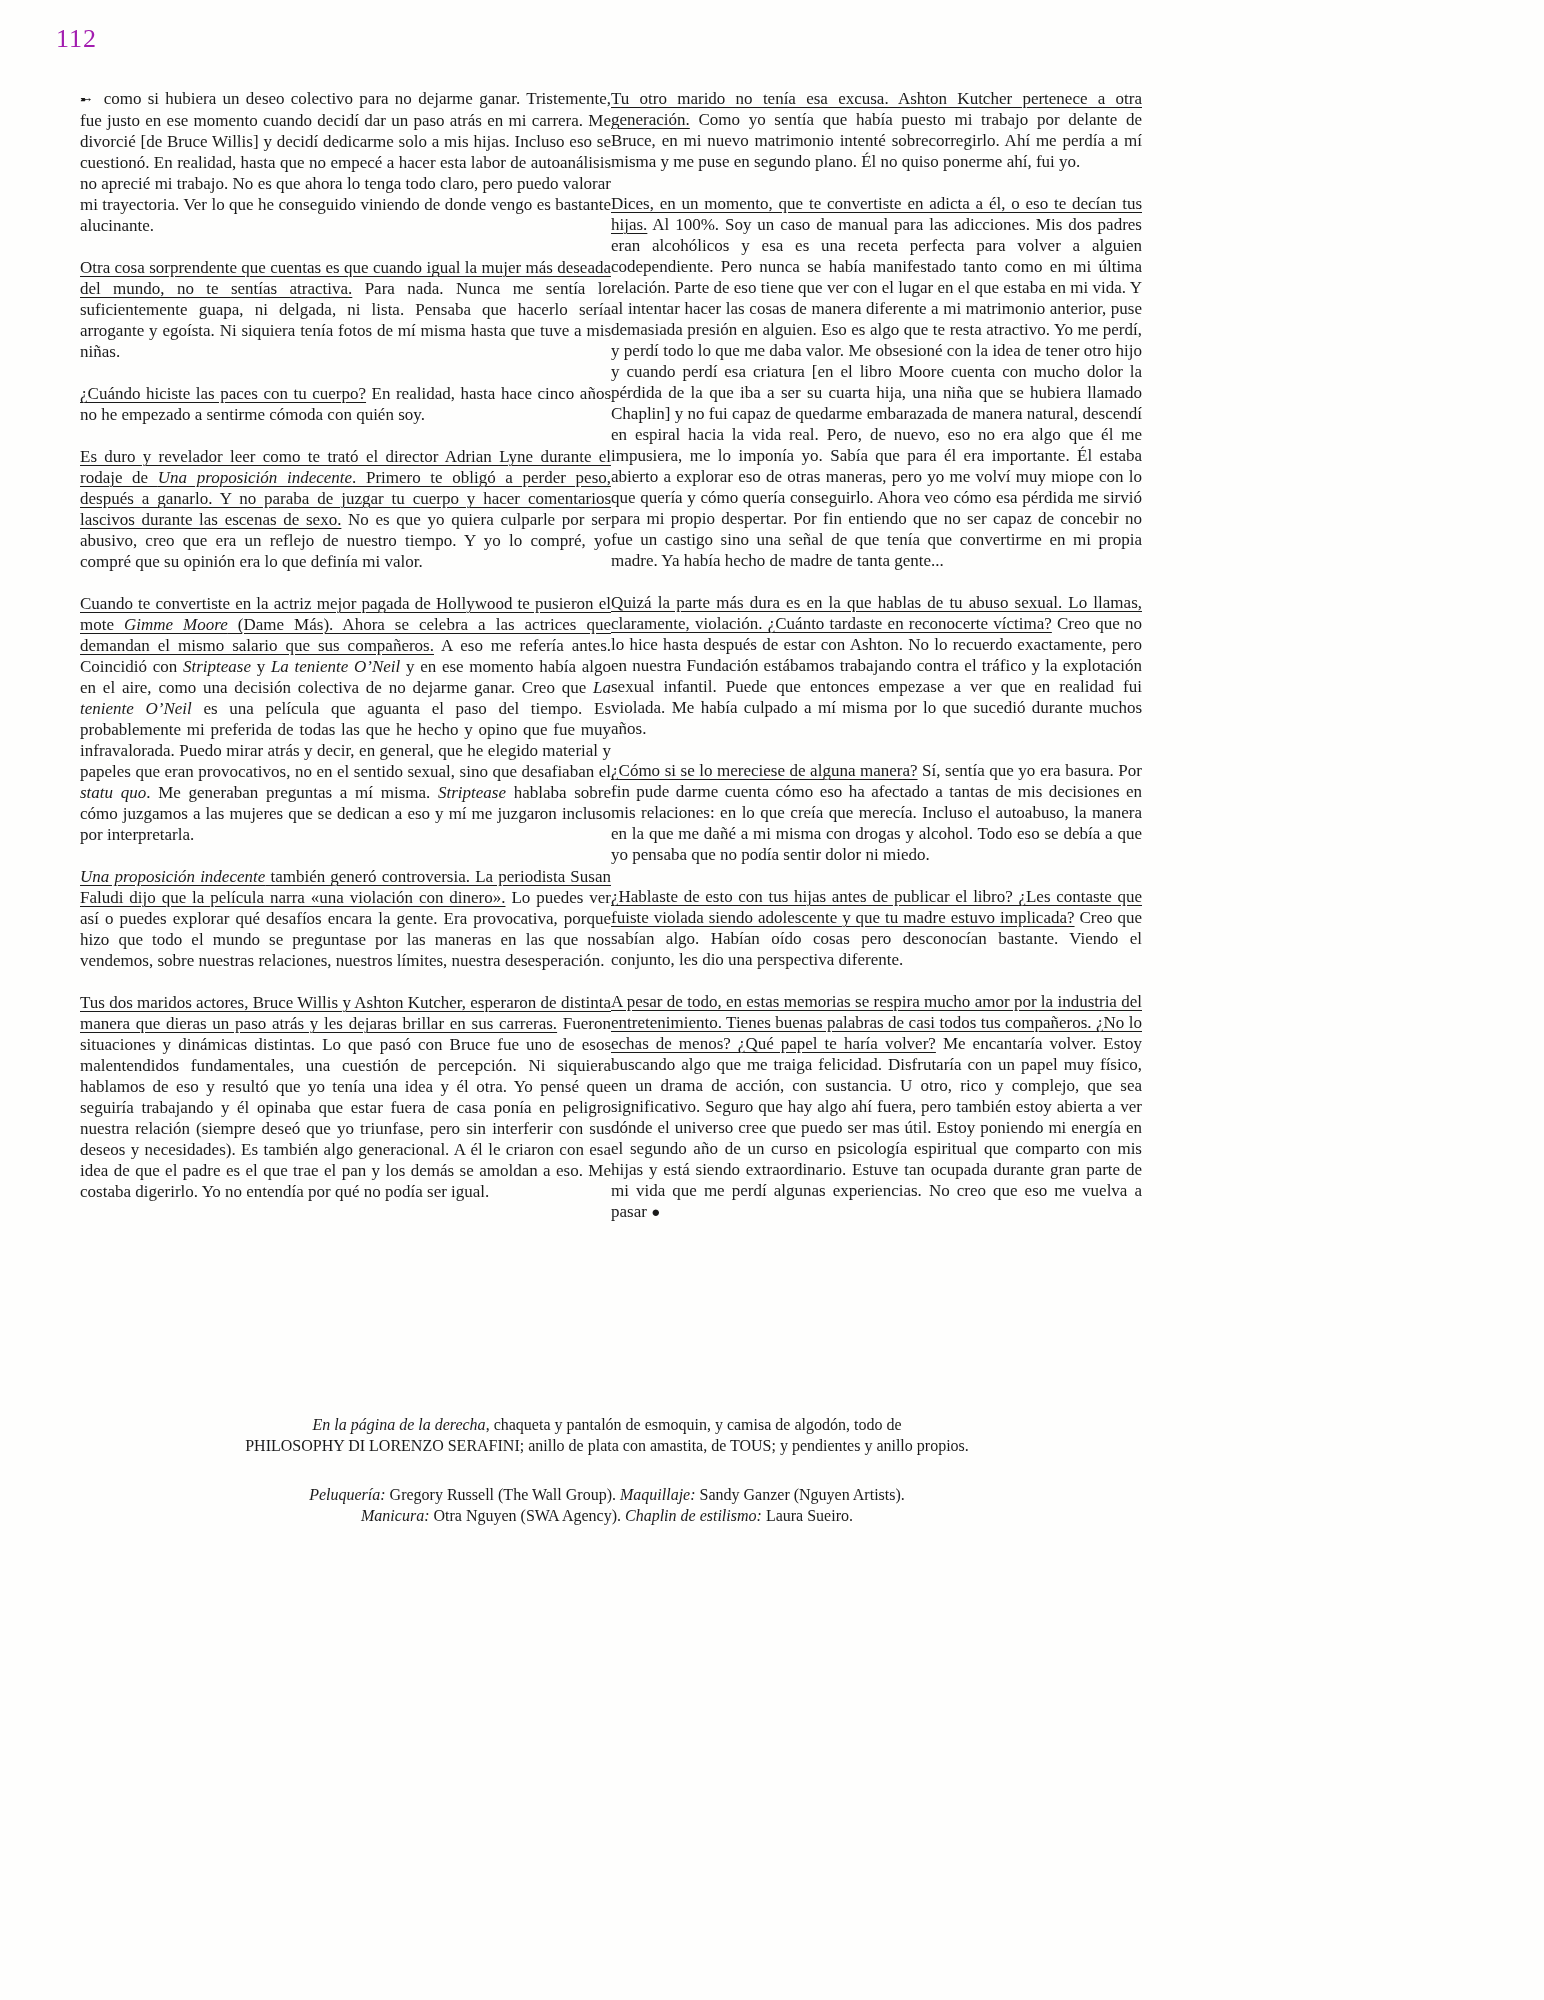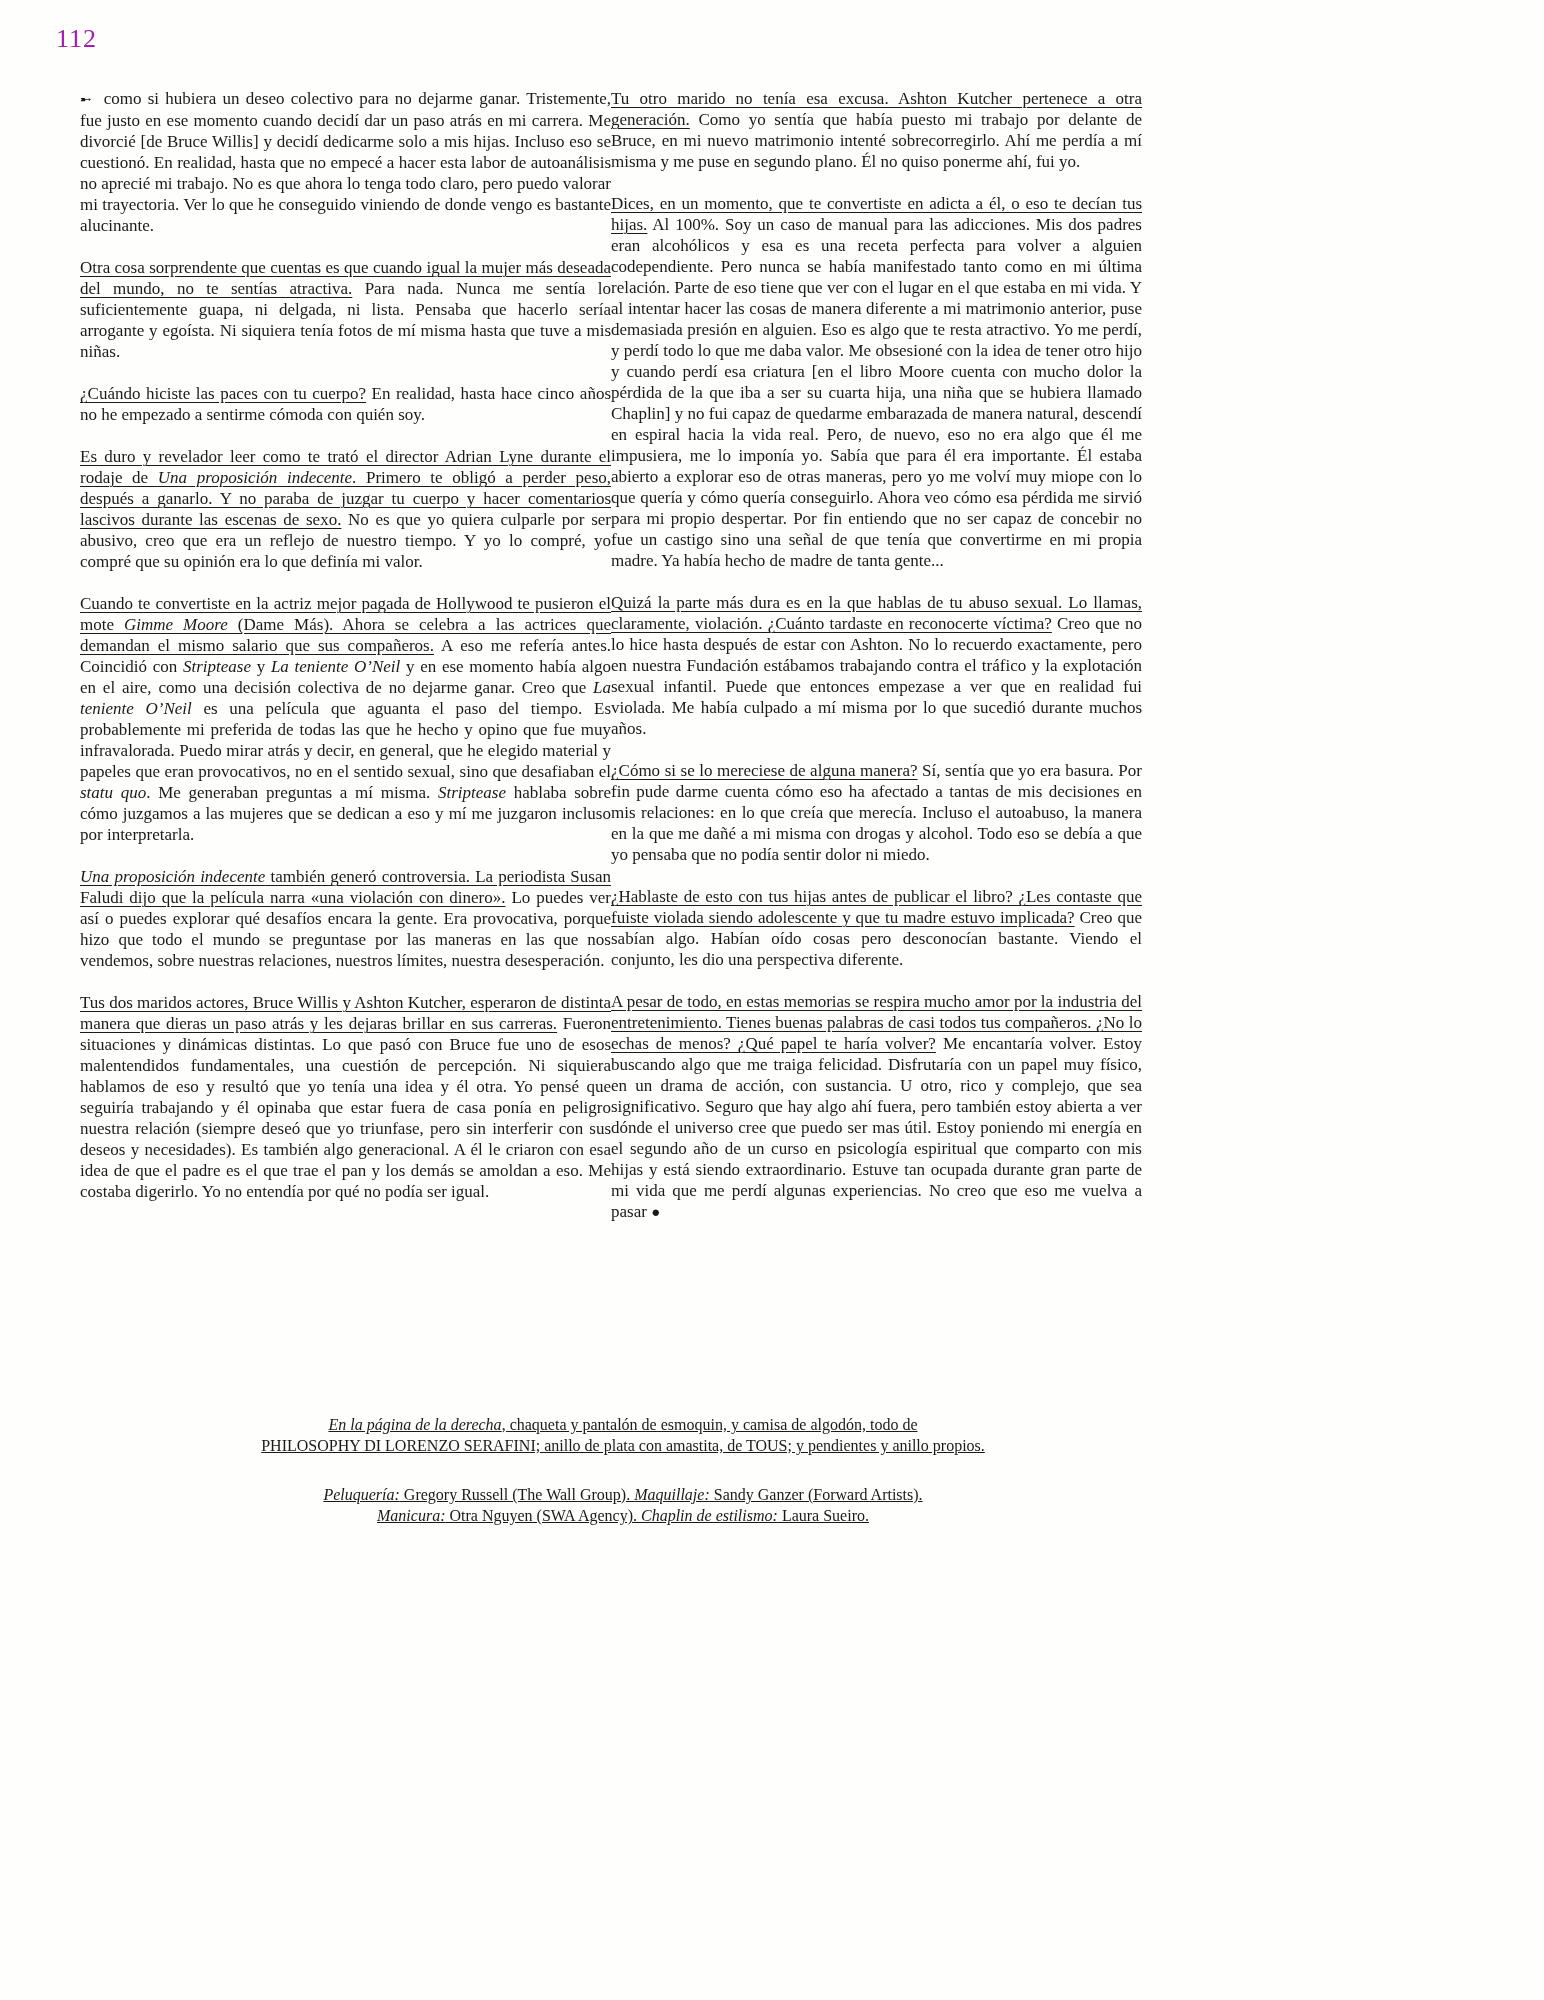--- a/index.html
+++ b/index.html
@@ -45,27 +45,26 @@
   .it { font-style: italic; margin-top: 19px; }
   .arrow {
     font-family: "DejaVu Sans", sans-serif;
     font-size: 14px;
     padding-right: 12px;
     text-decoration: none;
   }
   .dot { font-size: 15px; }
   .footer {
     position: absolute;
-    left: 92px;
+    left: 76px;
     top: 1414px;
     width: 1062px;
     text-align: center;
     font-size: 16px;
     line-height: 21px;
-    text-decoration: underline;
   }
   .credit-block + .credit-block { margin-top: 28px; }
   .credit-line { white-space: nowrap; }
 </style>
 </head>
 <body>
 
 <div class="page-number">112</div>
 
 <div class="article" id="columns">
@@ -87,16 +86,16 @@
       <p><span class="uq">A pesar de todo, en estas memorias se respira mucho amor por la industria del entretenimiento. Tienes buenas palabras de casi todos tus compañeros. ¿No lo echas de menos? ¿Qué papel te haría volver?</span><span> Me encantaría volver. Estoy buscando algo que me traiga felicidad. Disfrutaría con un papel muy físico, en un drama de acción, con sustancia. U otro, rico y complejo, que sea significativo. Seguro que hay algo ahí fuera, pero también estoy abierta a ver dónde el universo cree que puedo ser mas útil. Estoy poniendo mi energía en el segundo año de un curso en psicología espiritual que comparto con mis hijas y está siendo extraordinario. Estuve tan ocupada durante gran parte de mi vida que me perdí algunas experiencias. No creo que eso me vuelva a pasar </span><span class="dot">●</span></p>
     </div>
   </div>
 
 <div class="footer" id="footer">
     <div class="credit-block">
       <div class="credit-line"><span class="it">En la página de la derecha</span><span>, chaqueta y pantalón de esmoquin, y camisa de algodón, todo de</span></div>
       <div class="credit-line"><span>PHILOSOPHY DI LORENZO SERAFINI; anillo de plata con amastita, de TOUS; y pendientes y anillo propios.</span></div>
     </div>
     <div class="credit-block">
-      <div class="credit-line"><span class="it">Peluquería:</span><span> Gregory Russell (The Wall Group). </span><span class="it">Maquillaje:</span><span> Sandy Ganzer (Forward Artists).</span></div>
+      <div class="credit-line"><span class="it">Peluquería:</span><span> Gregory Russell (The Wall Group). </span><span class="it">Maquillaje:</span><span> Sandy Ganzer (Nguyen Artists).</span></div>
       <div class="credit-line"><span class="it">Manicura:</span><span> Otra Nguyen (SWA Agency). </span><span class="it">Chaplin de estilismo:</span><span> Laura Sueiro.</span></div>
     </div>
   </div>
 
 </body></html>

